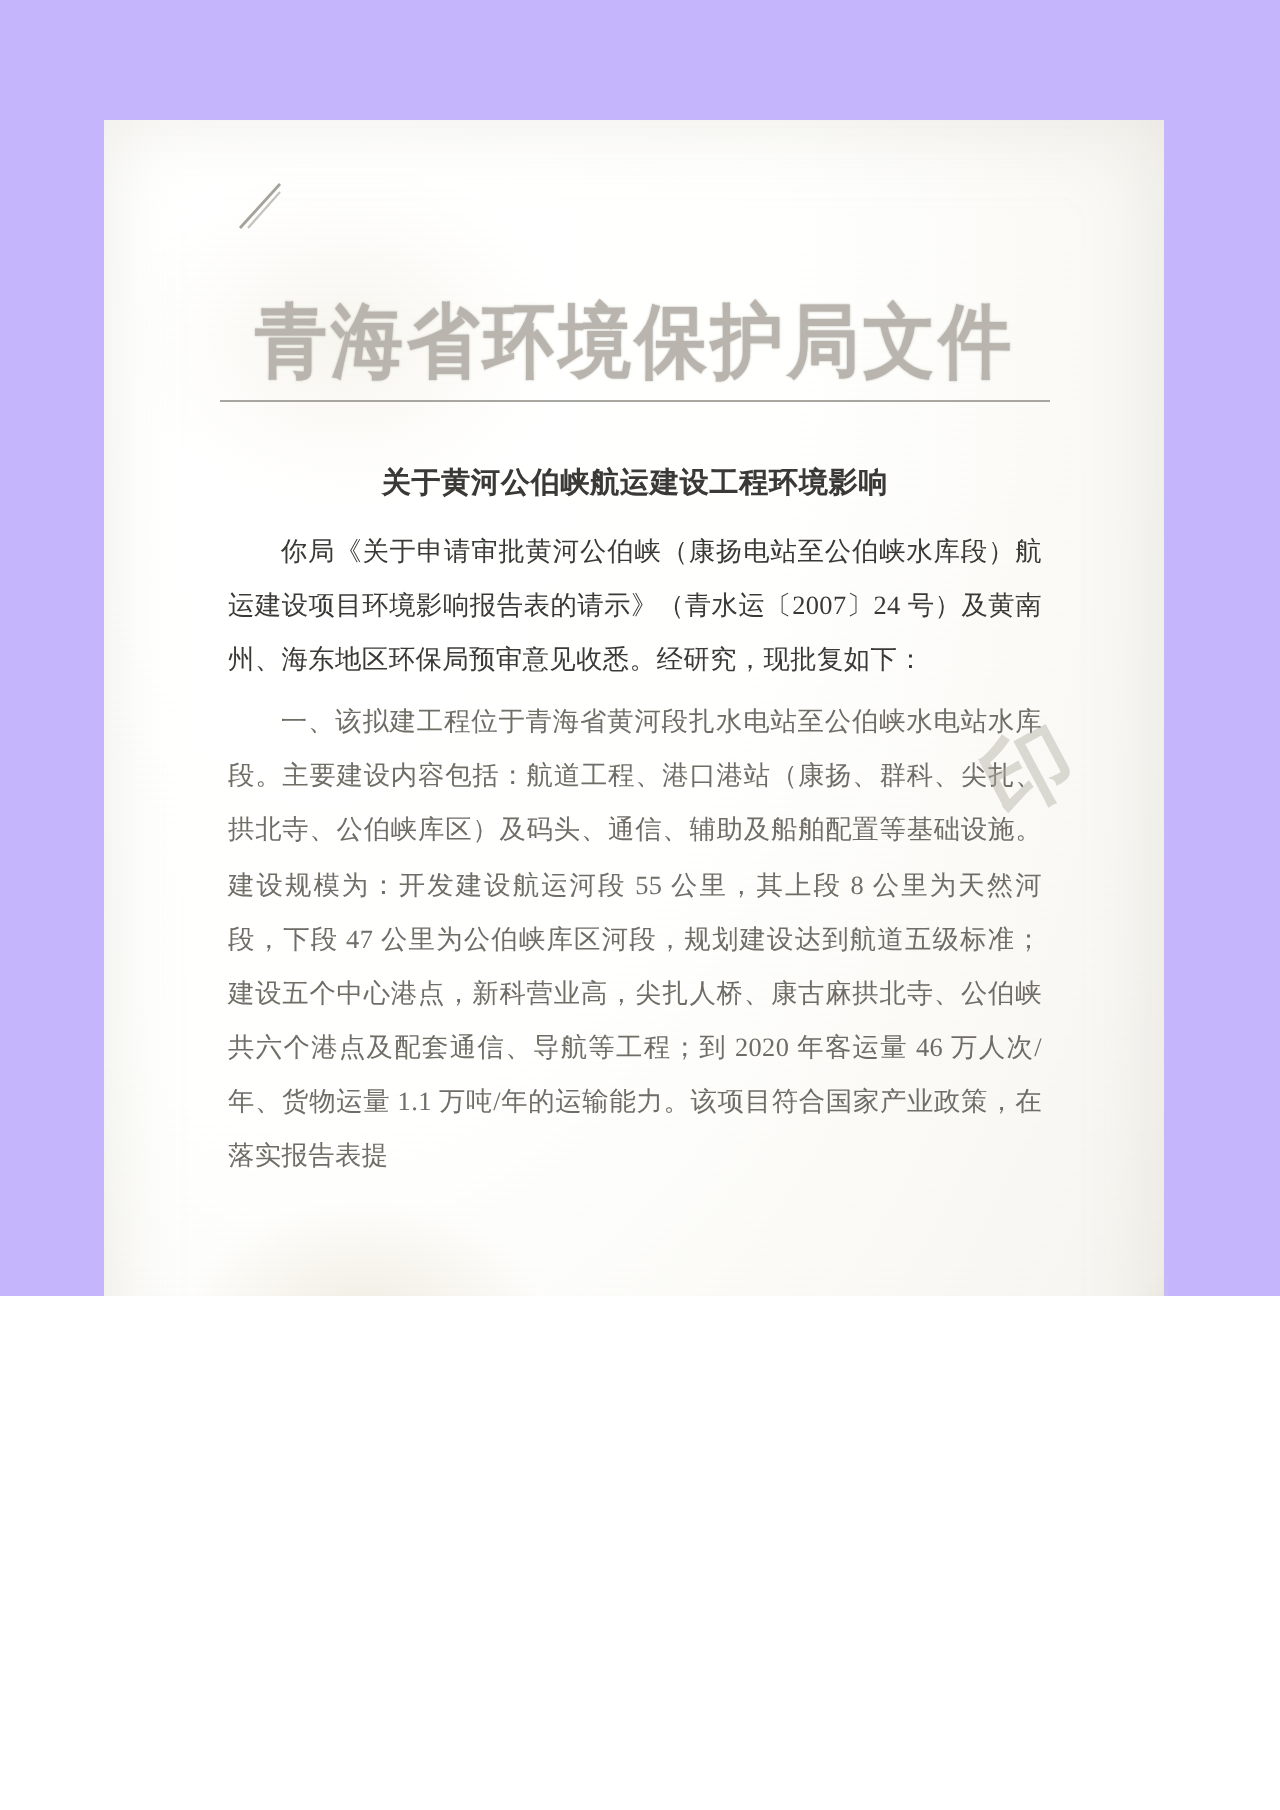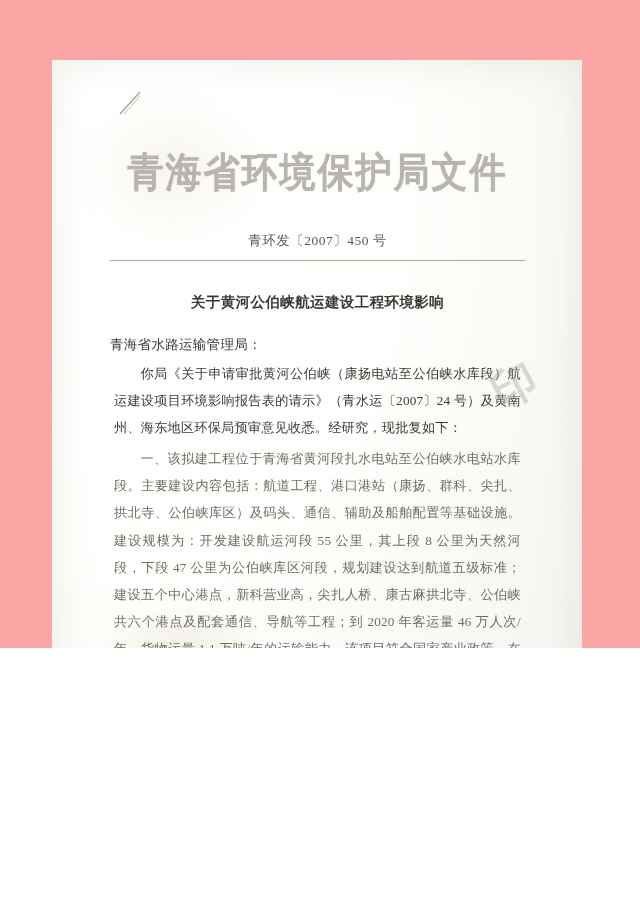--- a/index.html
+++ b/index.html
@@ -11,21 +11,21 @@
     width: 640px;
     height: 905px;
     font-family: "Liberation Serif", serif;
     overflow: hidden;
   }
 
   .page {
     position: relative;
     width: 640px;
     height: 648px;
-    background: #fca5a5;
+    background: #c4b5fd;
     overflow: hidden;
   }
 
   
   .scan {
     position: absolute;
     left: 52px;
     top: 60px;
     width: 530px;
     height: 800px;
@@ -217,29 +217,27 @@
 
     <svg class="pen-mark" viewBox="0 0 26 26">
       <path d="M2 24 L22 2" stroke="rgba(90,85,75,0.55)" stroke-width="1.4" fill="none"></path>
       <path d="M6 24 L22 6" stroke="rgba(90,85,75,0.35)" stroke-width="1.1" fill="none"></path>
     </svg>
 
     <div class="content">
 
       <div class="doc-title">青海省环境保护局文件</div>
 
-      <div class="doc-number">青环发〔2007〕450 号</div>
 
       <div class="rule"></div>
 
       <div class="subject">
         <div>关于黄河公伯峡航运建设工程环境影响</div>
       </div>
 
-      <div class="recipient">青海省水路运输管理局：</div>
 
       <div class="body-text">
         <p>你局《关于申请审批黄河公伯峡（康扬电站至公伯峡水库段）航运建设项目环境影响报告表的请示》（青水运〔2007〕24 号）及黄南州、海东地区环保局预审意见收悉。经研究，现批复如下：</p>
         <p class="faded">一、该拟建工程位于青海省黄河段扎水电站至公伯峡水电站水库段。主要建设内容包括：航道工程、港口港站（康扬、群科、尖扎、拱北寺、公伯峡库区）及码头、通信、辅助及船舶配置等基础设施。建设规模为：开发建设航运河段 55 公里，其上段 8 公里为天然河段，下段 47 公里为公伯峡库区河段，规划建设达到航道五级标准；建设五个中心港点，新科营业高，尖扎人桥、康古麻拱北寺、公伯峡共六个港点及配套通信、导航等工程；到 2020 年客运量 46 万人次/年、货物运量 1.1 万吨/年的运输能力。该项目符合国家产业政策，在落实报告表提</p>
       </div>
 
     </div>
 
     <div class="watermark">印</div>
 

